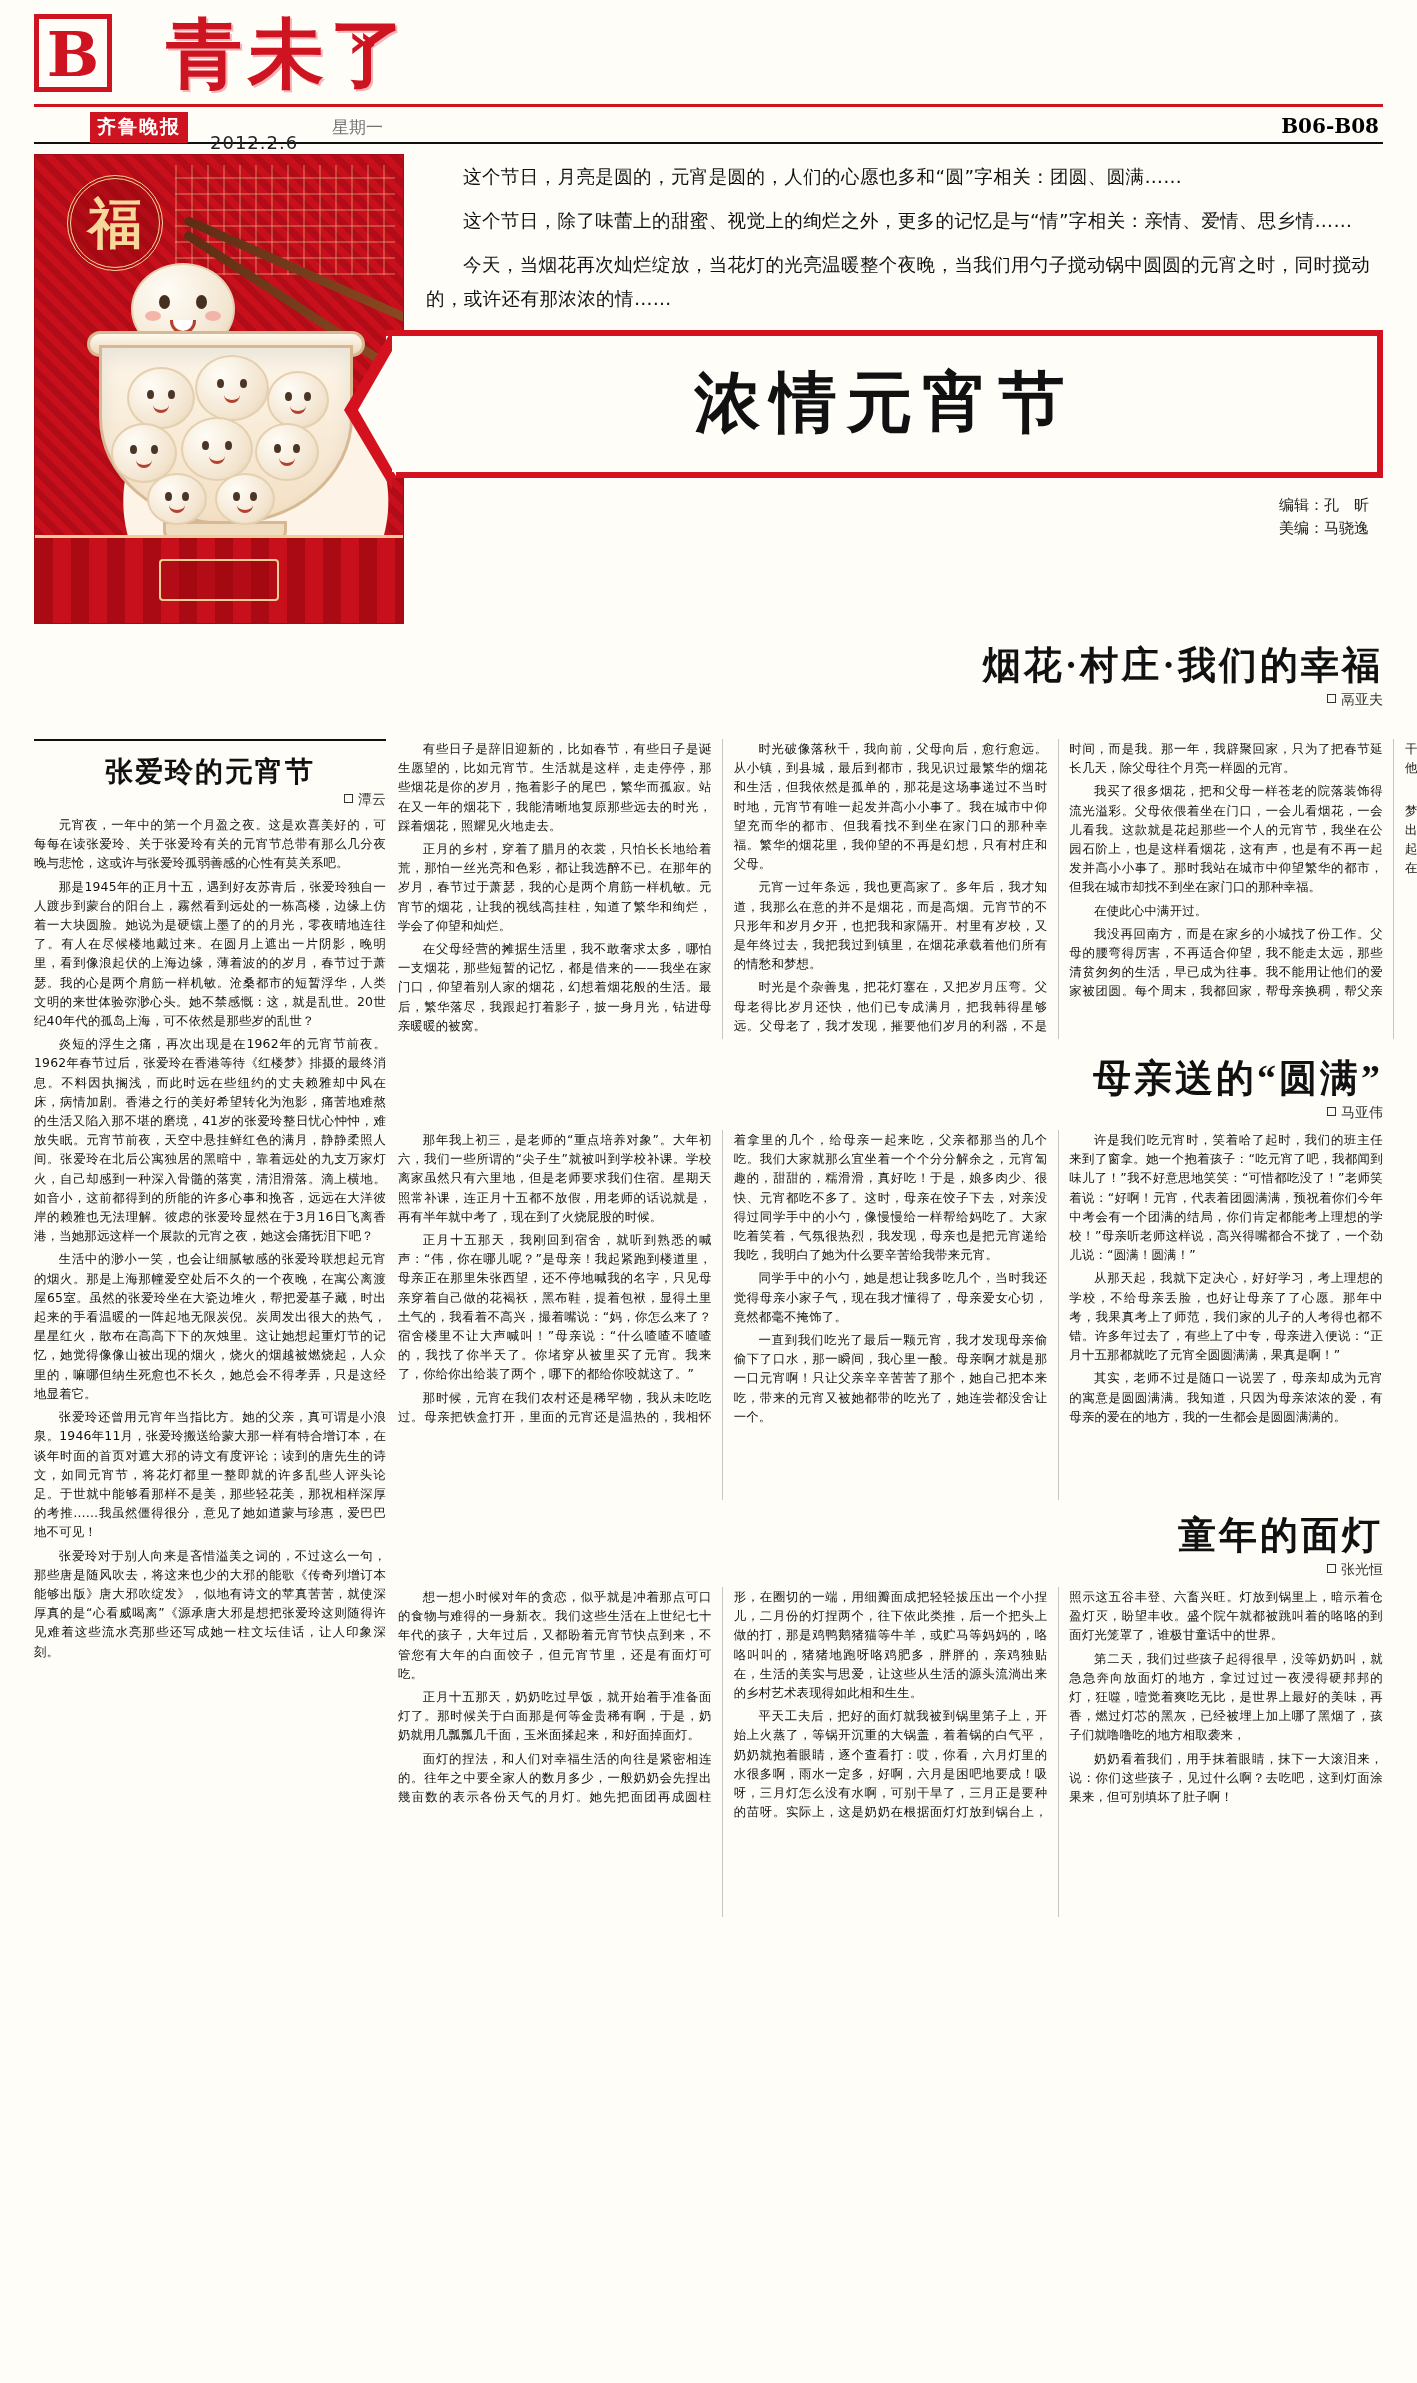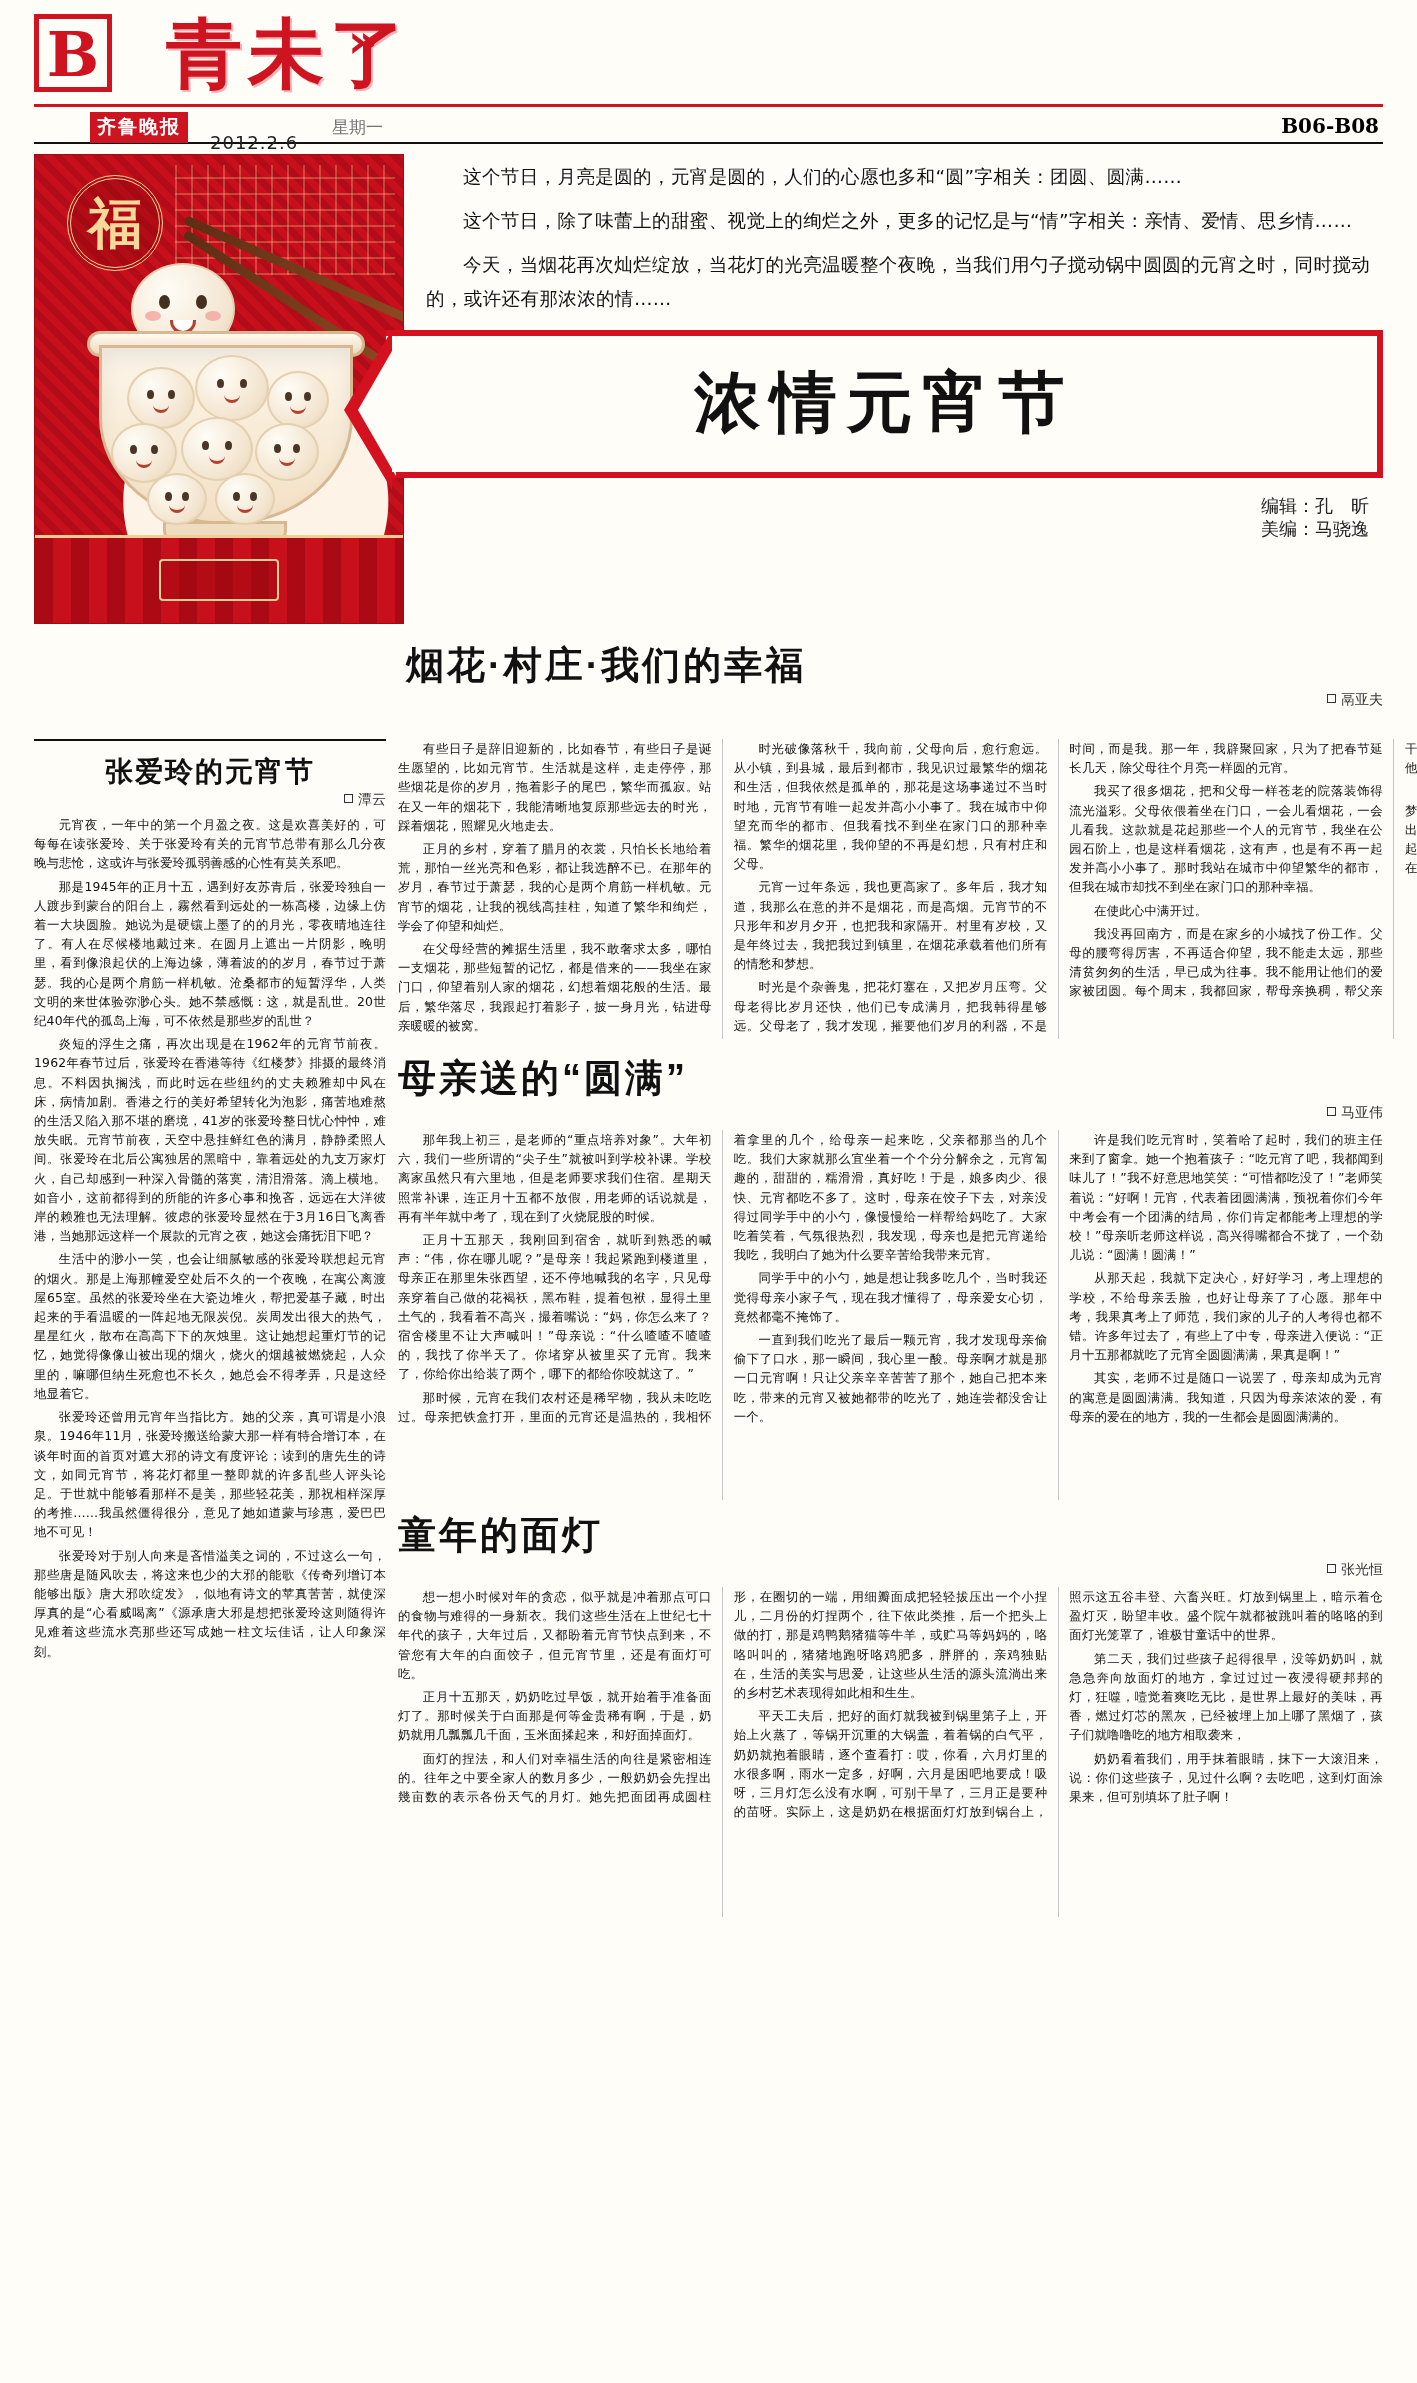--- a/index.html
+++ b/index.html
@@ -194,27 +194,27 @@
     border-right:38px solid #fffdf8;
   }
   .main-title {
     position:absolute; left:0; right:0; top:22px;
     text-align:center;
     font-family:"DejaVu Serif", serif; font-weight:bold;
     font-size:66px; letter-spacing:10px; color:#111;
   }
   .credits {
     position:absolute; right:14px; top:340px; width:200px;
-    text-align:right; font-size:18px; line-height:23px; color:#222;
+    text-align:right; font-size:15px; line-height:23px; color:#222;
   }
 
   
   .sec-head {
-    font-family:Liberation Sans, sans-serif; font-weight:bold;
-    font-size:38px; letter-spacing:3px; color:#111; text-align:left;
+    font-family:Liberation Serif, serif; font-weight:bold;
+    font-size:38px; letter-spacing:3px; color:#111; text-align:right;
   }
   .byline { text-align:right; font-size:14px; color:#333; margin-top:0; }
   .byline .sq { display:inline-block; width:9px; height:9px; border:1px solid #333; margin-right:5px; vertical-align:1px; }
 
   
   .cols { column-gap:22px; }
   .bodytext p {
     margin:0 0 4px;
     font-size:12.4px; line-height:19.2px;
     text-align:justify; text-indent:2em;

